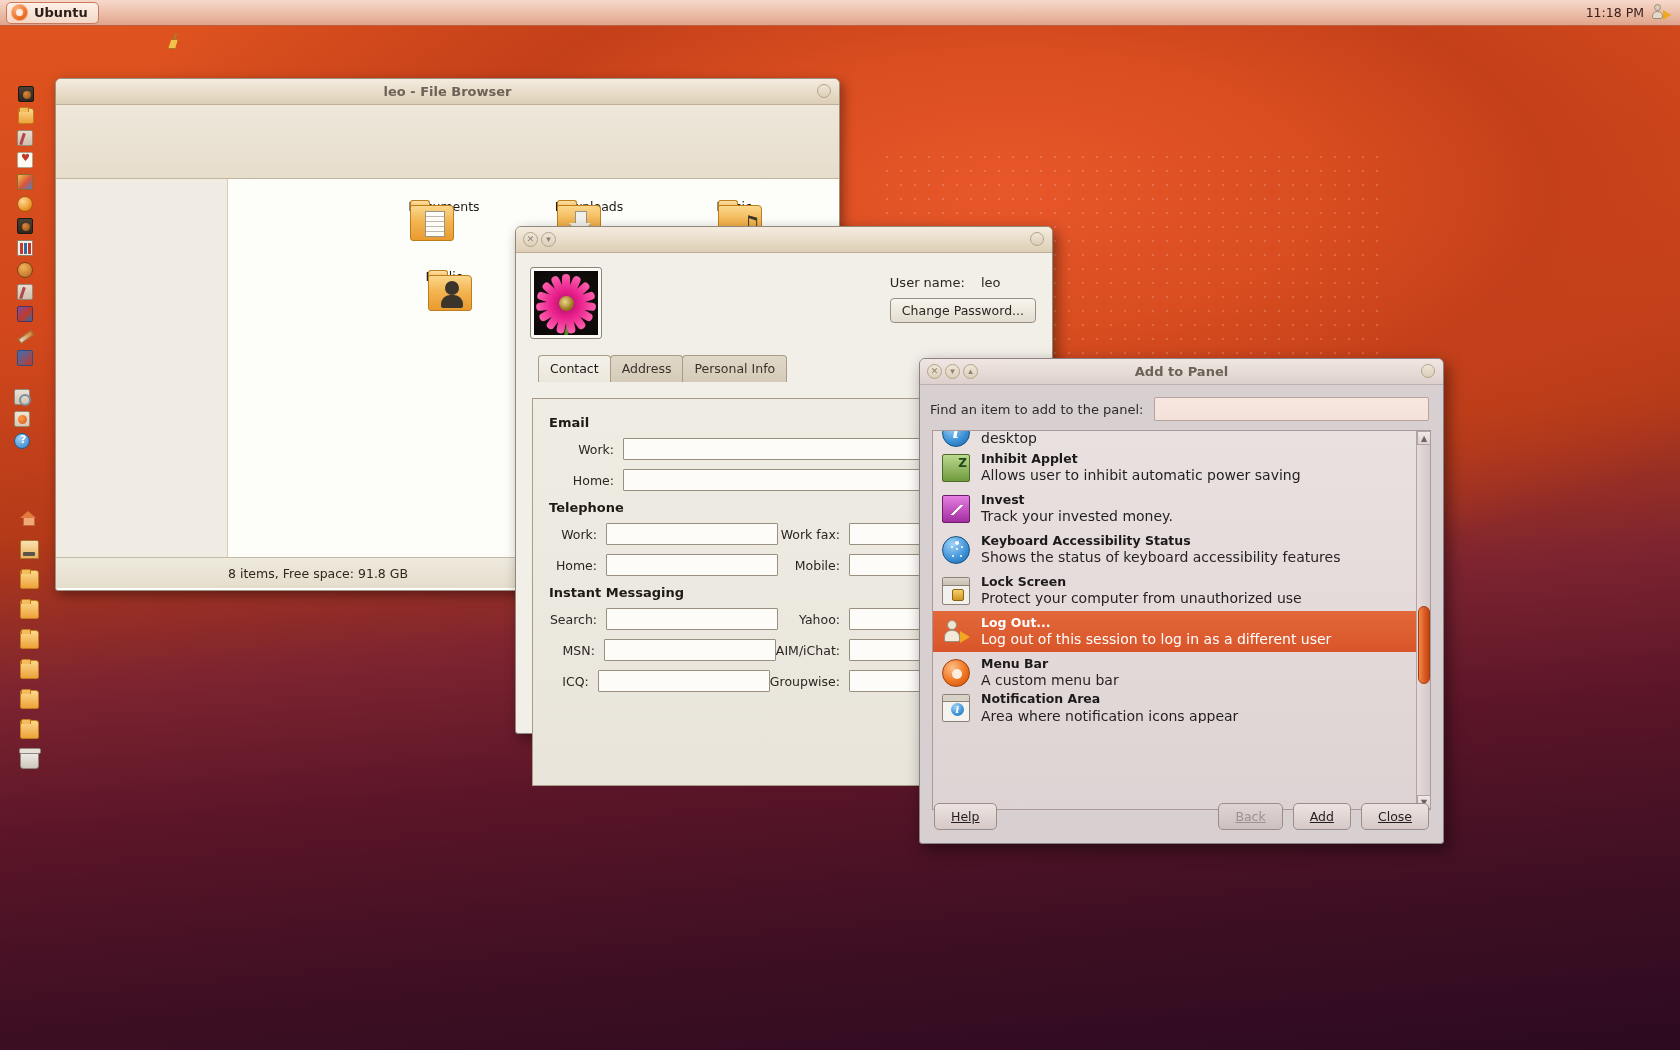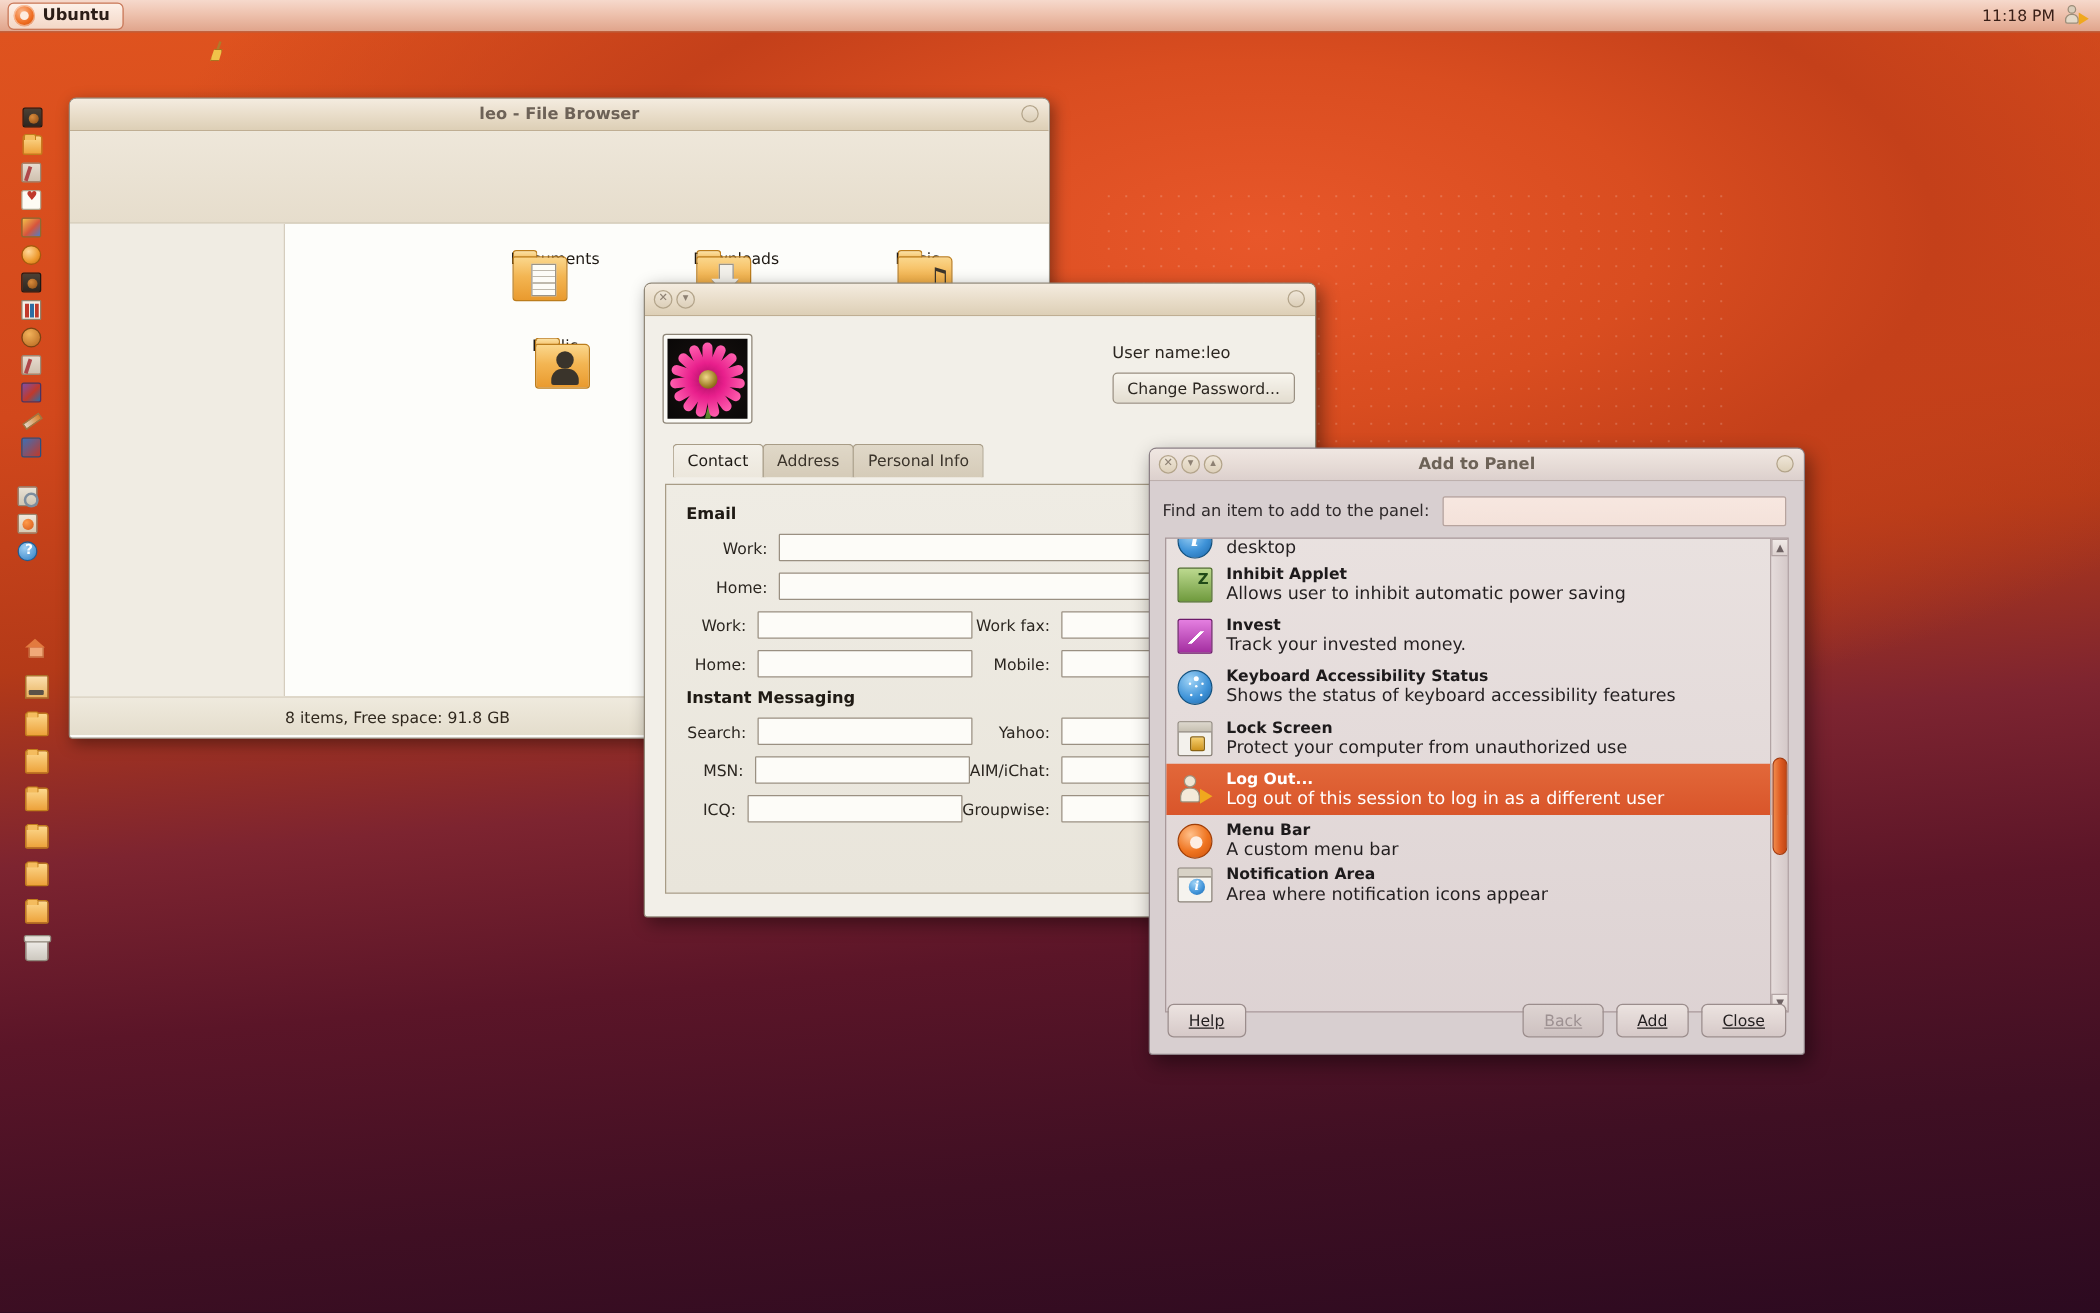--- a/index.html
+++ b/index.html
@@ -303,43 +303,43 @@
     margin: -7px 0 0 -7px; border-radius: 50%;
     background: radial-gradient(circle at 40% 38%, #f0d88a, #9d7a22 60%, #5e4512 100%);
     z-index: 3;
   }
   .stem {
     position: absolute; left: 50%; bottom: -4px; width: 4px; height: 28px;
     margin-left: 4px; background: linear-gradient(180deg,#86b24a,#4d7a25);
     transform: rotate(14deg); transform-origin: 50% 0;
   }
   .ab-userinfo { margin-left: auto; padding-top: 8px; text-align: left; }
-  .ab-userrow { display: flex; align-items: center; font-size: 13px; color: #2b2620; }
+  .ab-userrow { display: flex; align-items: center; gap: 16px; font-size: 13px; color: #2b2620; }
   .ab-btn {
     margin-top: 8px; padding: 4px 11px; font-size: 12.5px; color: #2b2620;
     background: linear-gradient(180deg,#f8f5ee,#e3ddd0);
     border: 1px solid #9a9082; border-radius: 4px;
     font-family: inherit;
   }
   .ab-tabs { display: flex; align-items: flex-end; margin: 16px 0 0 22px; }
   .ab-tab {
     padding: 5px 11px 6px; font-size: 12.5px; color: #3a332a;
     background: linear-gradient(180deg,#e0d8c8,#d5cbb8);
     border: 1px solid #a89c86; border-bottom: none;
     border-radius: 4px 4px 0 0; margin-right: -1px;
   }
   .ab-tab.active {
     background: linear-gradient(180deg,#f4f1ea,#ece7dc);
     color: #1e1a15; position: relative; z-index: 2;
   }
   .ab-panel {
-    margin: 5px 16px; padding: 12px 14px 10px;
+    margin: 16px 16px; padding: 12px 14px 10px;
     background: linear-gradient(180deg,#efece4,#e9e5db);
     border: 1px solid #a89c86; border-top: 1px solid #a89c86;
-    height: 328px;
+    height: 388px;
   }
   .sec-h { font-size: 13px; font-weight: bold; color: #1f1a14; margin: 4px 0 8px 2px; }
   .frow { display: flex; align-items: center; margin-bottom: 9px; }
   .flab { width: 76px; text-align: right; padding-right: 9px; font-size: 12.5px; color: #2b2620; }
   .flab.wide { width: 92px; }
   .finput {
     height: 22px; background: #fdfcf8;
     border: 1px solid #9a9082; border-radius: 1px;
   }
   .finput.full { flex: 1; }
@@ -704,20 +704,21 @@
     <div class="sec-h">Email</div>
     <div class="frow">
       <span class="flab">Work:</span>
       <input class="finput full" style="">
     </div>
     <div class="frow">
       <span class="flab">Home:</span>
       <input class="finput full" style="">
     </div>
 
+    <div class="sec-h">Telephone</div>
     <div class="frow">
       <span class="flab">Work:</span>
       <input class="finput half" style="">
       <span class="flab wide">Work fax:</span>
       <input class="finput half" style="">
     </div>
     <div class="frow">
       <span class="flab">Home:</span>
       <input class="finput half" style="">
       <span class="flab wide">Mobile:</span>

